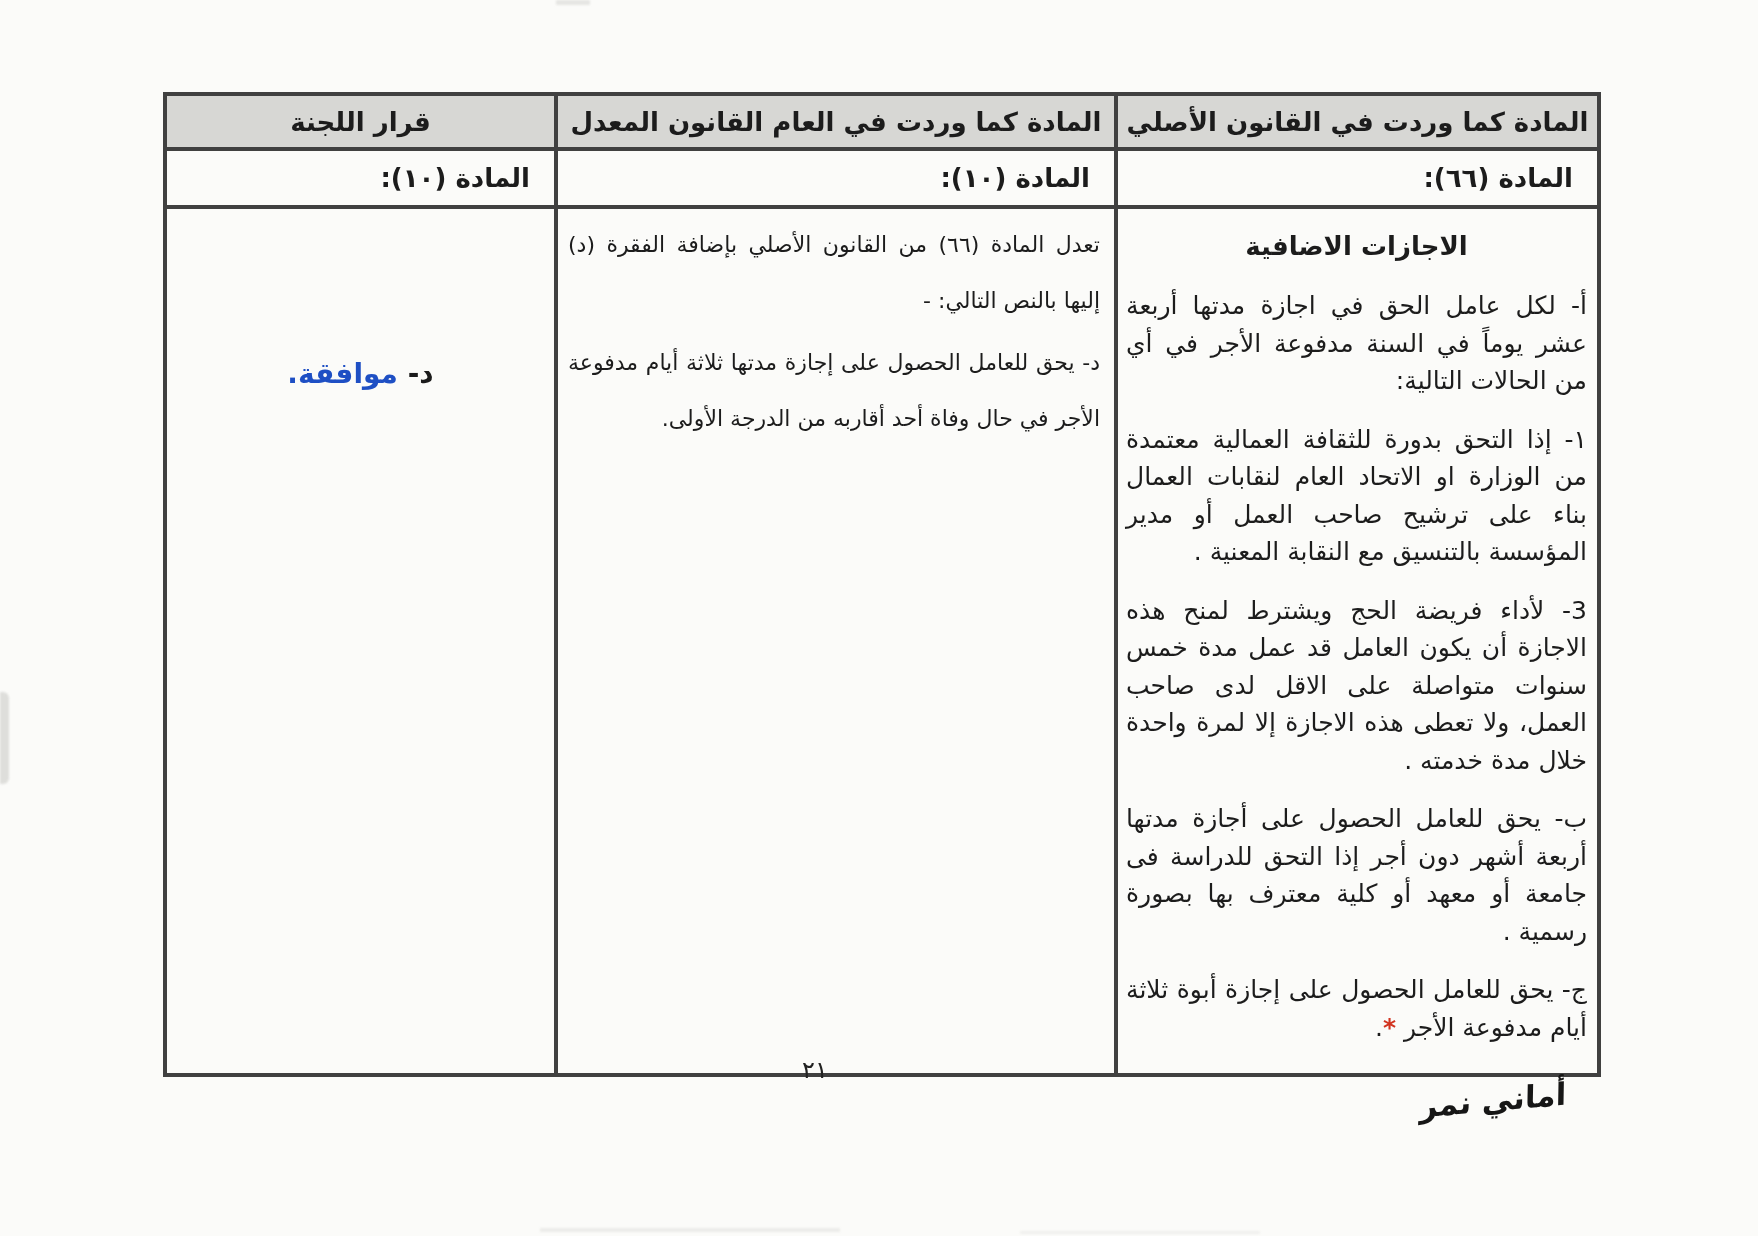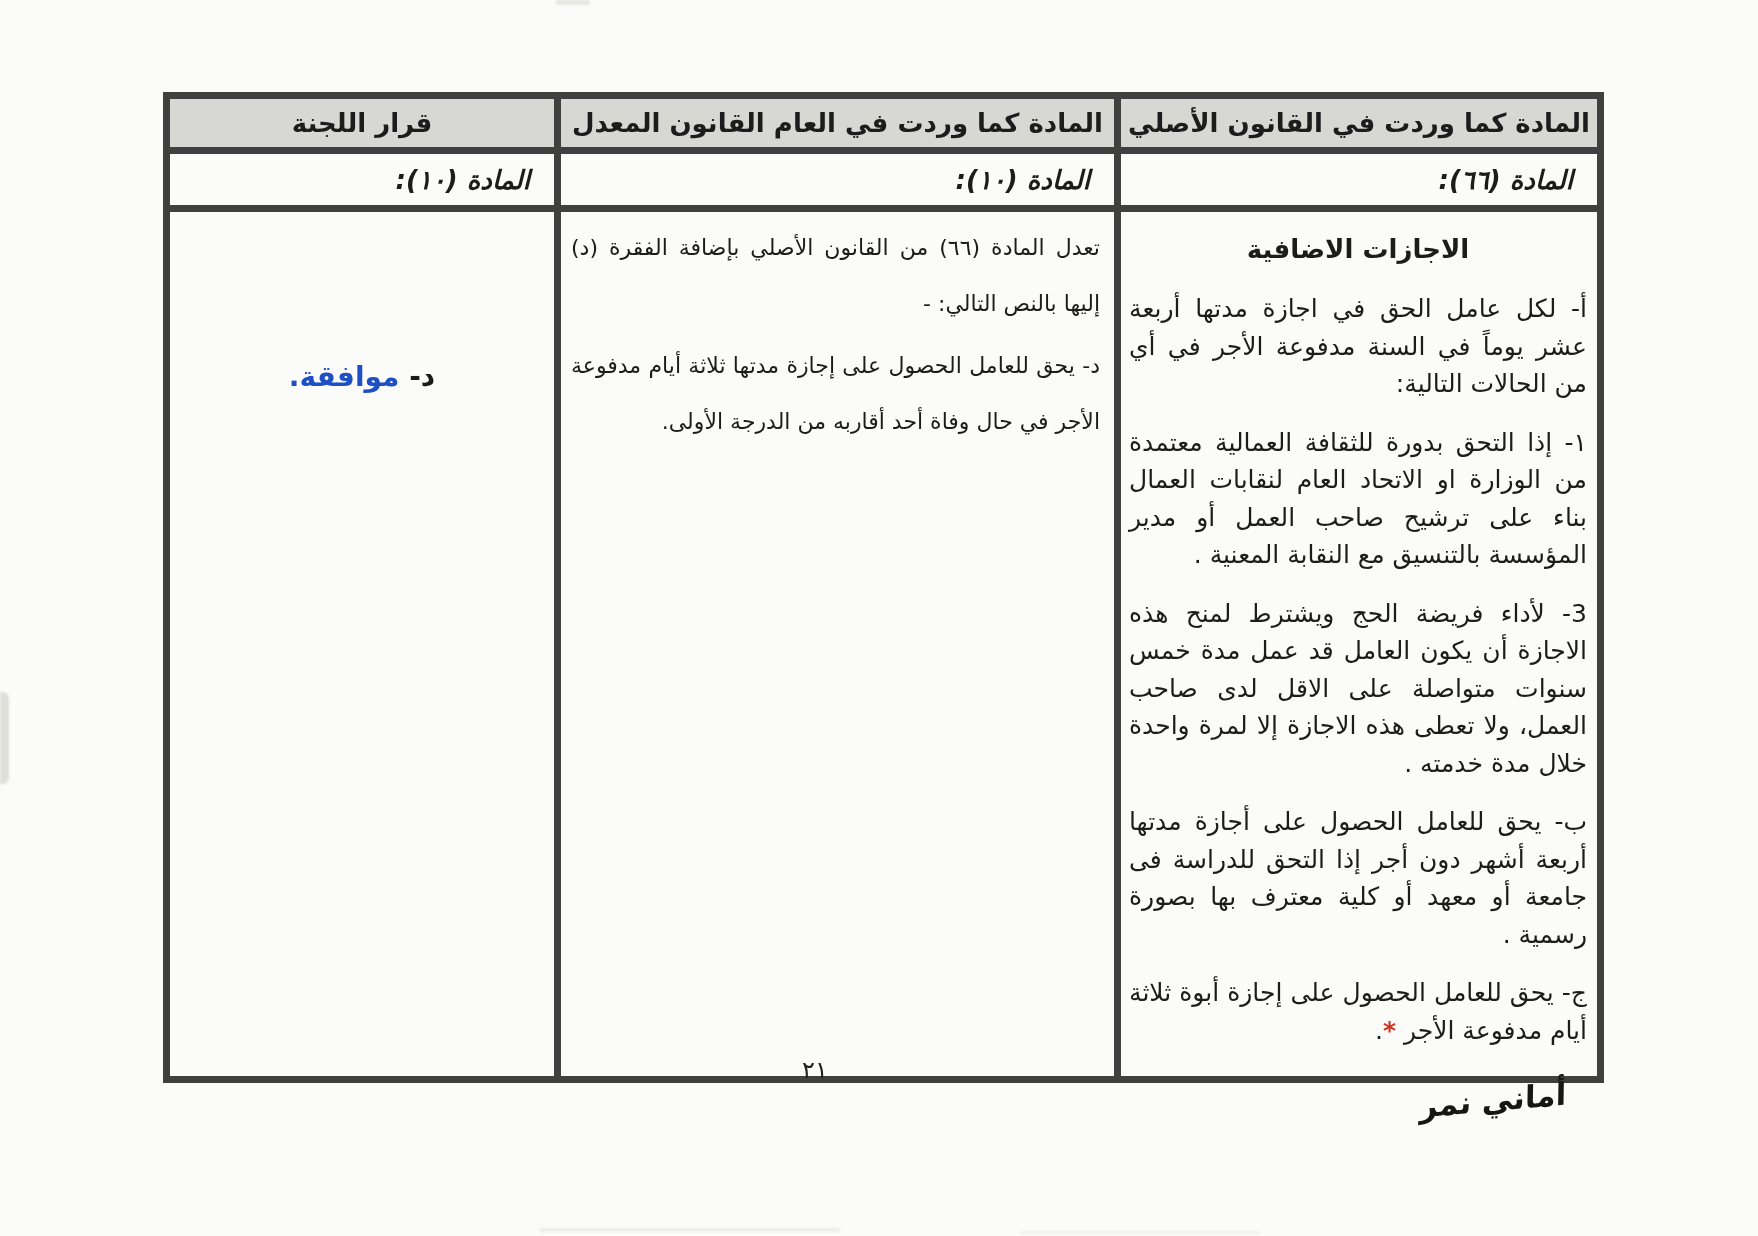--- a/index.html
+++ b/index.html
@@ -15,33 +15,32 @@
   table.law-table {
     position:absolute; top:92px; left:163px;
     width:1434px; height:926px;
     border-collapse:collapse; table-layout:fixed;
     border:2px solid #2e2e2e;
   }
   col.col-original  { width:483px; }
   col.col-amended   { width:560px; }
   col.col-committee { width:391px; }
 
-  th, td { border:7px solid #404040; vertical-align:top; }
+  th, td { border:4px solid #404040; vertical-align:top; }
 
   tr.header-row th {
     height:55px; background:#d7d7d4;
     font-weight:bold; font-size:26px;
     text-align:center; vertical-align:middle;
     border-bottom:2px solid #2e2e2e;
   }
   tr.article-row td {
     height:58px; font-weight:bold; font-size:26px;
     text-align:right; vertical-align:middle;
     padding:0 24px;
-    font-style:italic;
   }
 
   td.cell-original {
     padding:18px 10px 6px 8px;
     font-size:25px; line-height:1.5;
     text-align:justify; text-justify:inter-word;
   }
   td.cell-original p { margin-bottom:21px; }
   p.cell-title {
     text-align:center; font-weight:bold; font-size:26px;

